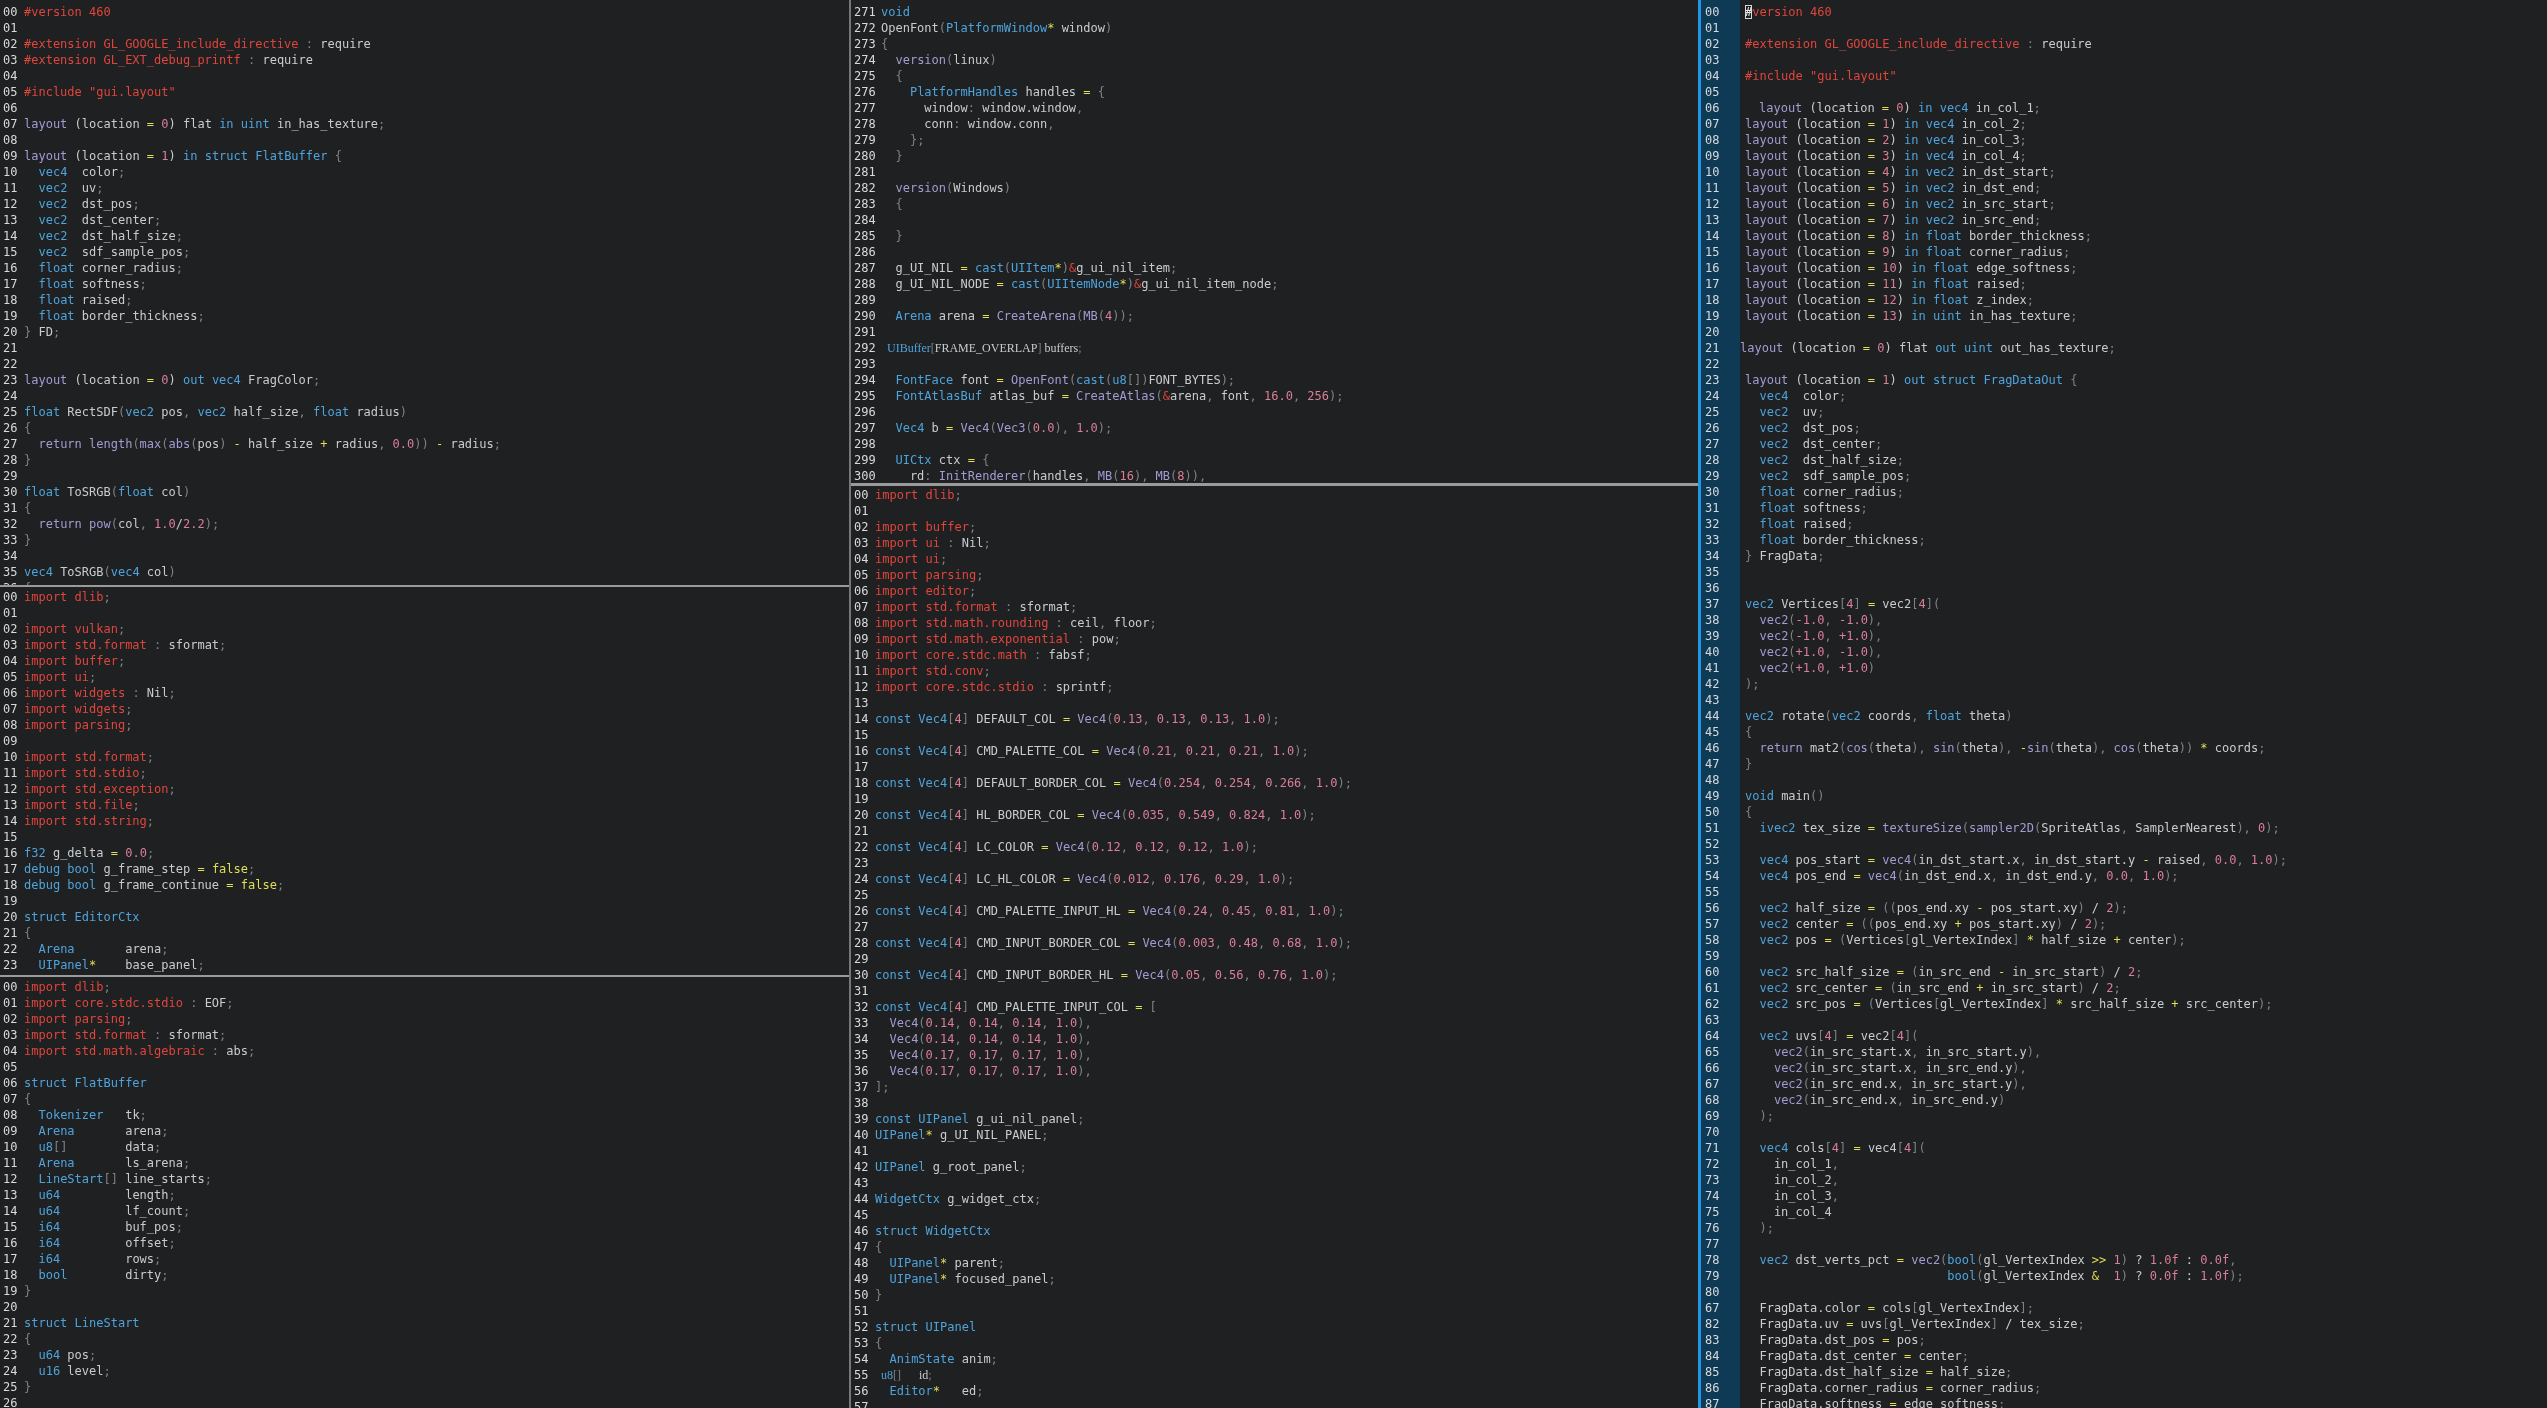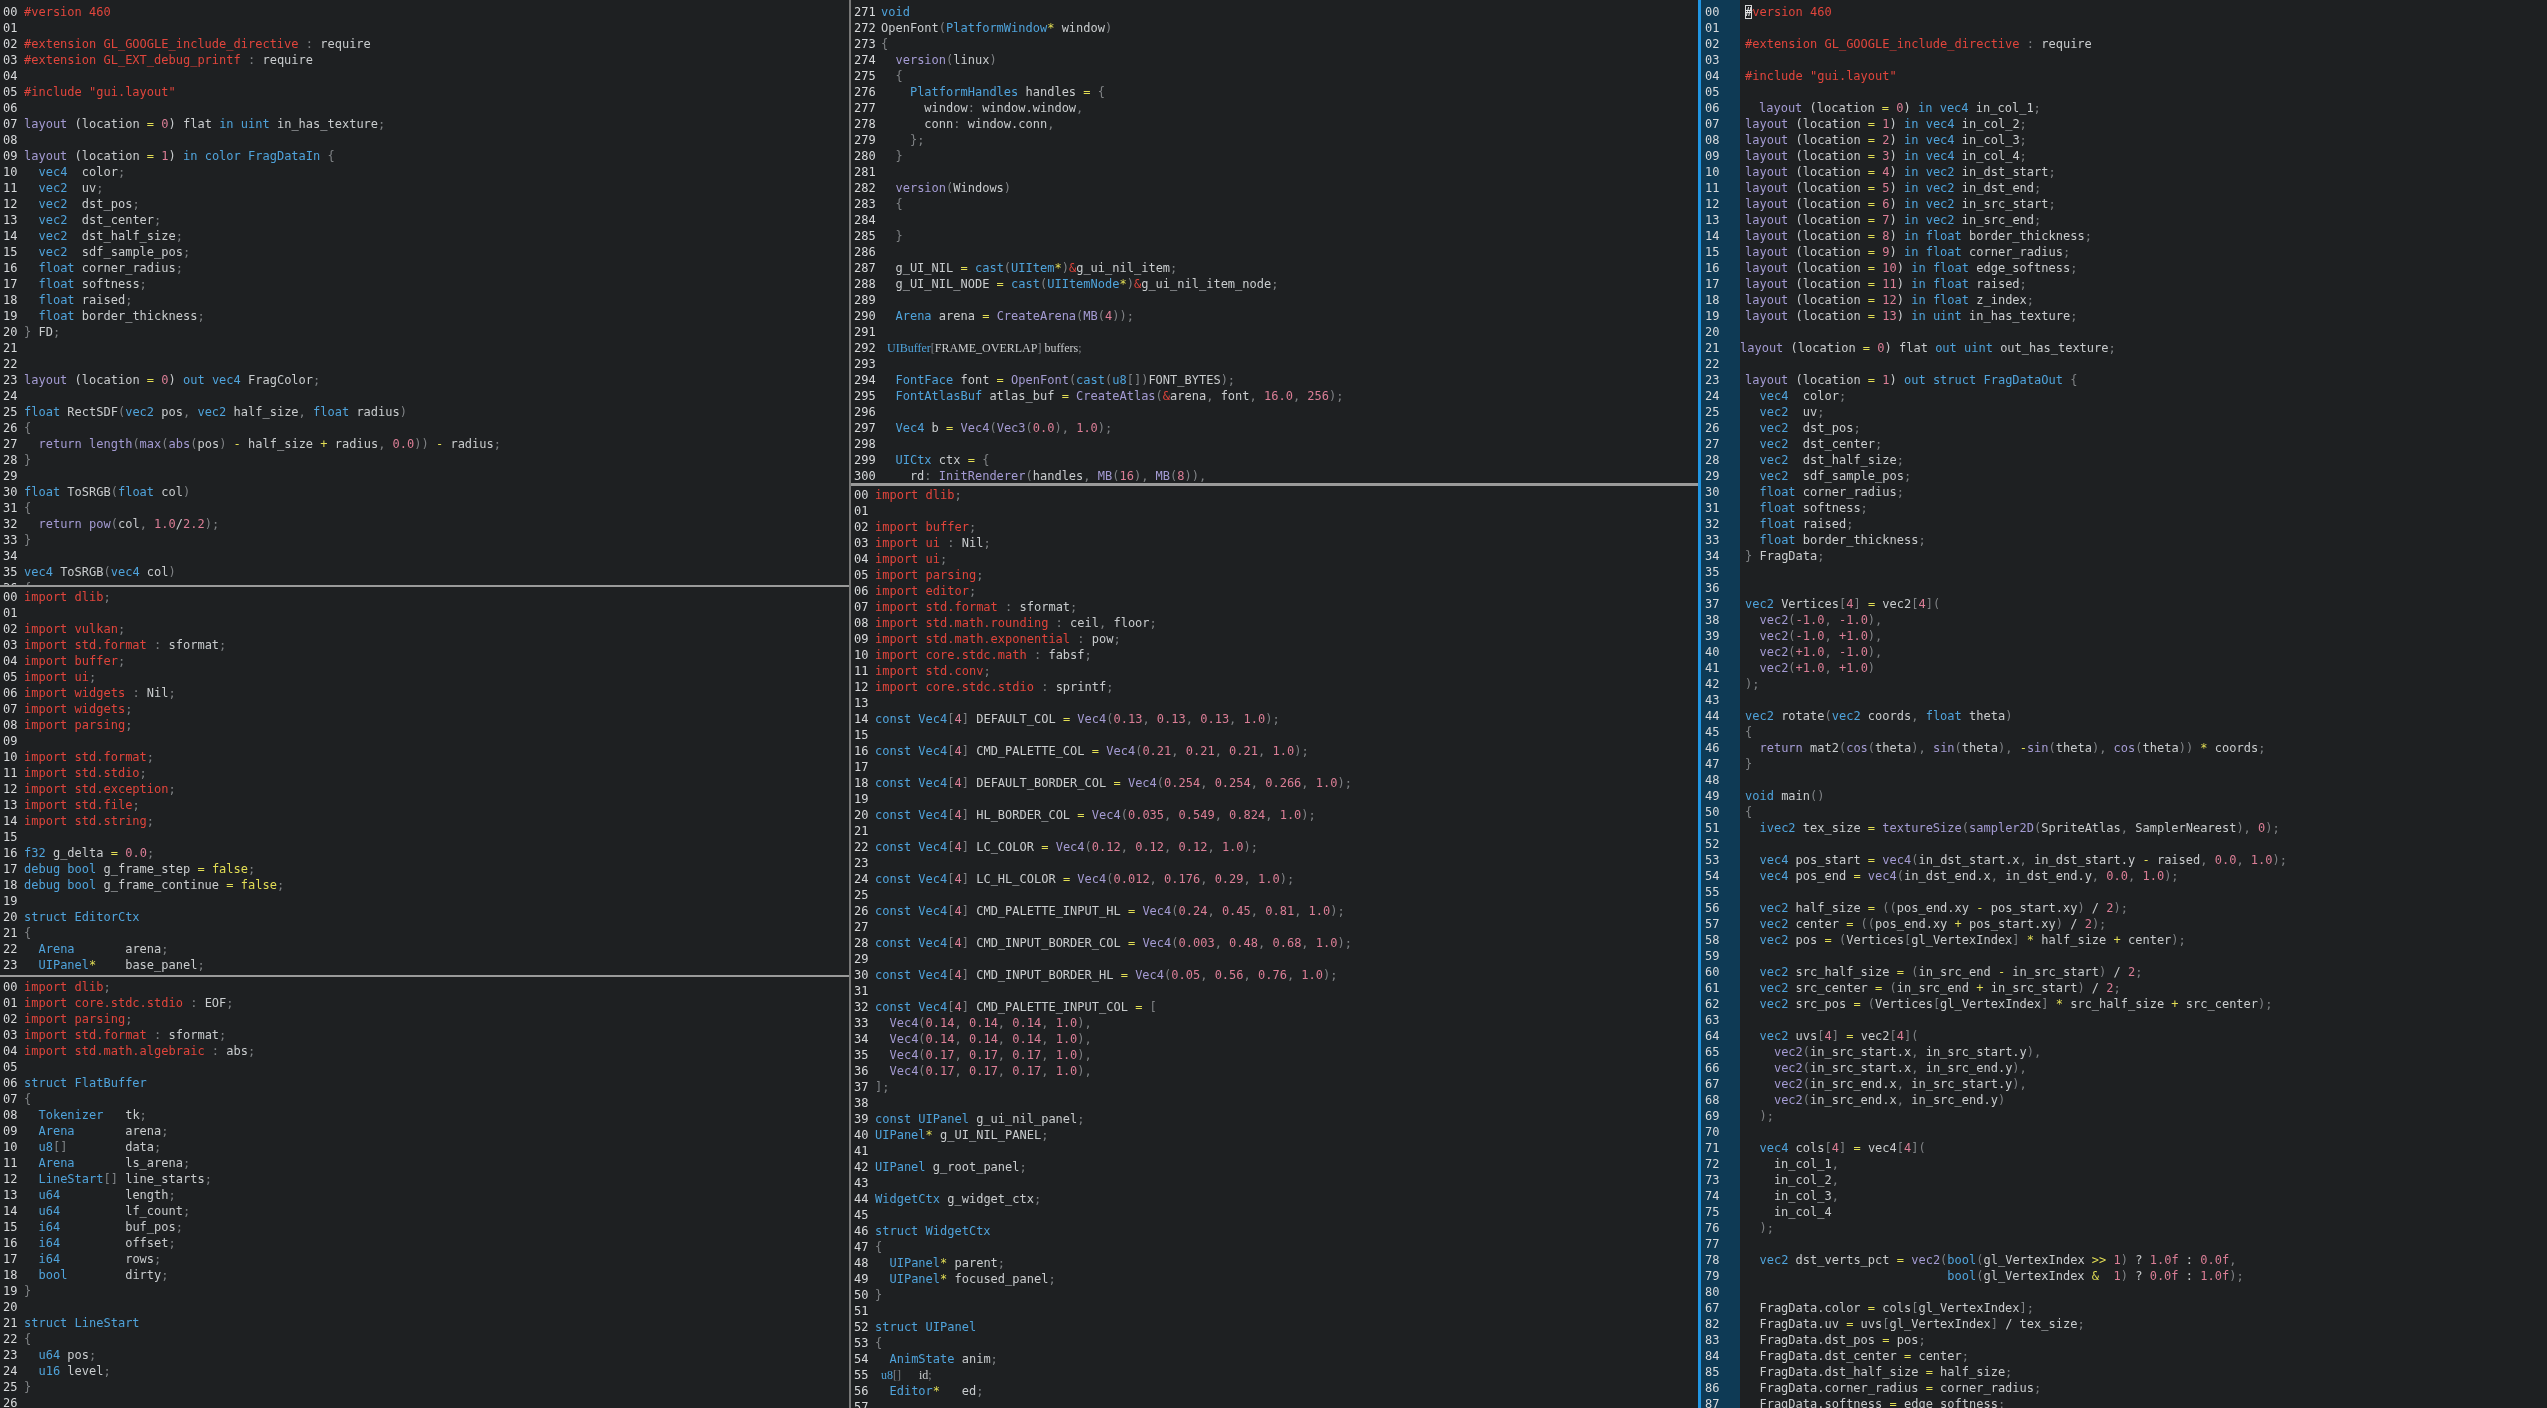--- a/index.html
+++ b/index.html
@@ -35,21 +35,21 @@
     <div class="pane" style="left: 0px; top: 0px; width: 849px; height: 585px; padding-top: 4px;">
       <div class="line"><span class="ln" style="width: 21px;">00</span><span class="code" style="margin-left: 3px;"><span class="r">#version 460</span></span></div>
       <div class="line"><span class="ln" style="width: 21px;">01</span><span class="code" style="margin-left: 3px;"></span></div>
       <div class="line"><span class="ln" style="width: 21px;">02</span><span class="code" style="margin-left: 3px;"><span class="r">#extension GL_GOOGLE_include_directive</span><span class="g"> : </span><span class="w">require</span></span></div>
       <div class="line"><span class="ln" style="width: 21px;">03</span><span class="code" style="margin-left: 3px;"><span class="r">#extension GL_EXT_debug_printf</span><span class="g"> : </span><span class="w">require</span></span></div>
       <div class="line"><span class="ln" style="width: 21px;">04</span><span class="code" style="margin-left: 3px;"></span></div>
       <div class="line"><span class="ln" style="width: 21px;">05</span><span class="code" style="margin-left: 3px;"><span class="r">#include "gui.layout"</span></span></div>
       <div class="line"><span class="ln" style="width: 21px;">06</span><span class="code" style="margin-left: 3px;"></span></div>
       <div class="line"><span class="ln" style="width: 21px;">07</span><span class="code" style="margin-left: 3px;"><span class="p">layout</span><span class="w"> (location </span><span class="y">=</span><span class="w"> </span><span class="n">0</span><span class="w">) flat </span><span class="b">in uint</span><span class="w"> in_has_texture</span><span class="g">;</span></span></div>
       <div class="line"><span class="ln" style="width: 21px;">08</span><span class="code" style="margin-left: 3px;"></span></div>
-      <div class="line"><span class="ln" style="width: 21px;">09</span><span class="code" style="margin-left: 3px;"><span class="p">layout</span><span class="w"> (location </span><span class="y">=</span><span class="w"> </span><span class="n">1</span><span class="w">) </span><span class="b">in color FragDataIn</span><span class="g"> {</span></span></div>
+      <div class="line"><span class="ln" style="width: 21px;">09</span><span class="code" style="margin-left: 3px;"><span class="p">layout</span><span class="w"> (location </span><span class="y">=</span><span class="w"> </span><span class="n">1</span><span class="w">) </span><span class="b">in struct FlatBuffer</span><span class="g"> {</span></span></div>
       <div class="line"><span class="ln" style="width: 21px;">10</span><span class="code" style="margin-left: 3px;"><span class="w">  </span><span class="b">vec4</span><span class="w">  color</span><span class="g">;</span></span></div>
       <div class="line"><span class="ln" style="width: 21px;">11</span><span class="code" style="margin-left: 3px;"><span class="w">  </span><span class="b">vec2</span><span class="w">  uv</span><span class="g">;</span></span></div>
       <div class="line"><span class="ln" style="width: 21px;">12</span><span class="code" style="margin-left: 3px;"><span class="w">  </span><span class="b">vec2</span><span class="w">  dst_pos</span><span class="g">;</span></span></div>
       <div class="line"><span class="ln" style="width: 21px;">13</span><span class="code" style="margin-left: 3px;"><span class="w">  </span><span class="b">vec2</span><span class="w">  dst_center</span><span class="g">;</span></span></div>
       <div class="line"><span class="ln" style="width: 21px;">14</span><span class="code" style="margin-left: 3px;"><span class="w">  </span><span class="b">vec2</span><span class="w">  dst_half_size</span><span class="g">;</span></span></div>
       <div class="line"><span class="ln" style="width: 21px;">15</span><span class="code" style="margin-left: 3px;"><span class="w">  </span><span class="b">vec2</span><span class="w">  sdf_sample_pos</span><span class="g">;</span></span></div>
       <div class="line"><span class="ln" style="width: 21px;">16</span><span class="code" style="margin-left: 3px;"><span class="w">  </span><span class="b">float</span><span class="w"> corner_radius</span><span class="g">;</span></span></div>
       <div class="line"><span class="ln" style="width: 21px;">17</span><span class="code" style="margin-left: 3px;"><span class="w">  </span><span class="b">float</span><span class="w"> softness</span><span class="g">;</span></span></div>
       <div class="line"><span class="ln" style="width: 21px;">18</span><span class="code" style="margin-left: 3px;"><span class="w">  </span><span class="b">float</span><span class="w"> raised</span><span class="g">;</span></span></div>
       <div class="line"><span class="ln" style="width: 21px;">19</span><span class="code" style="margin-left: 3px;"><span class="w">  </span><span class="b">float</span><span class="w"> border_thickness</span><span class="g">;</span></span></div>

